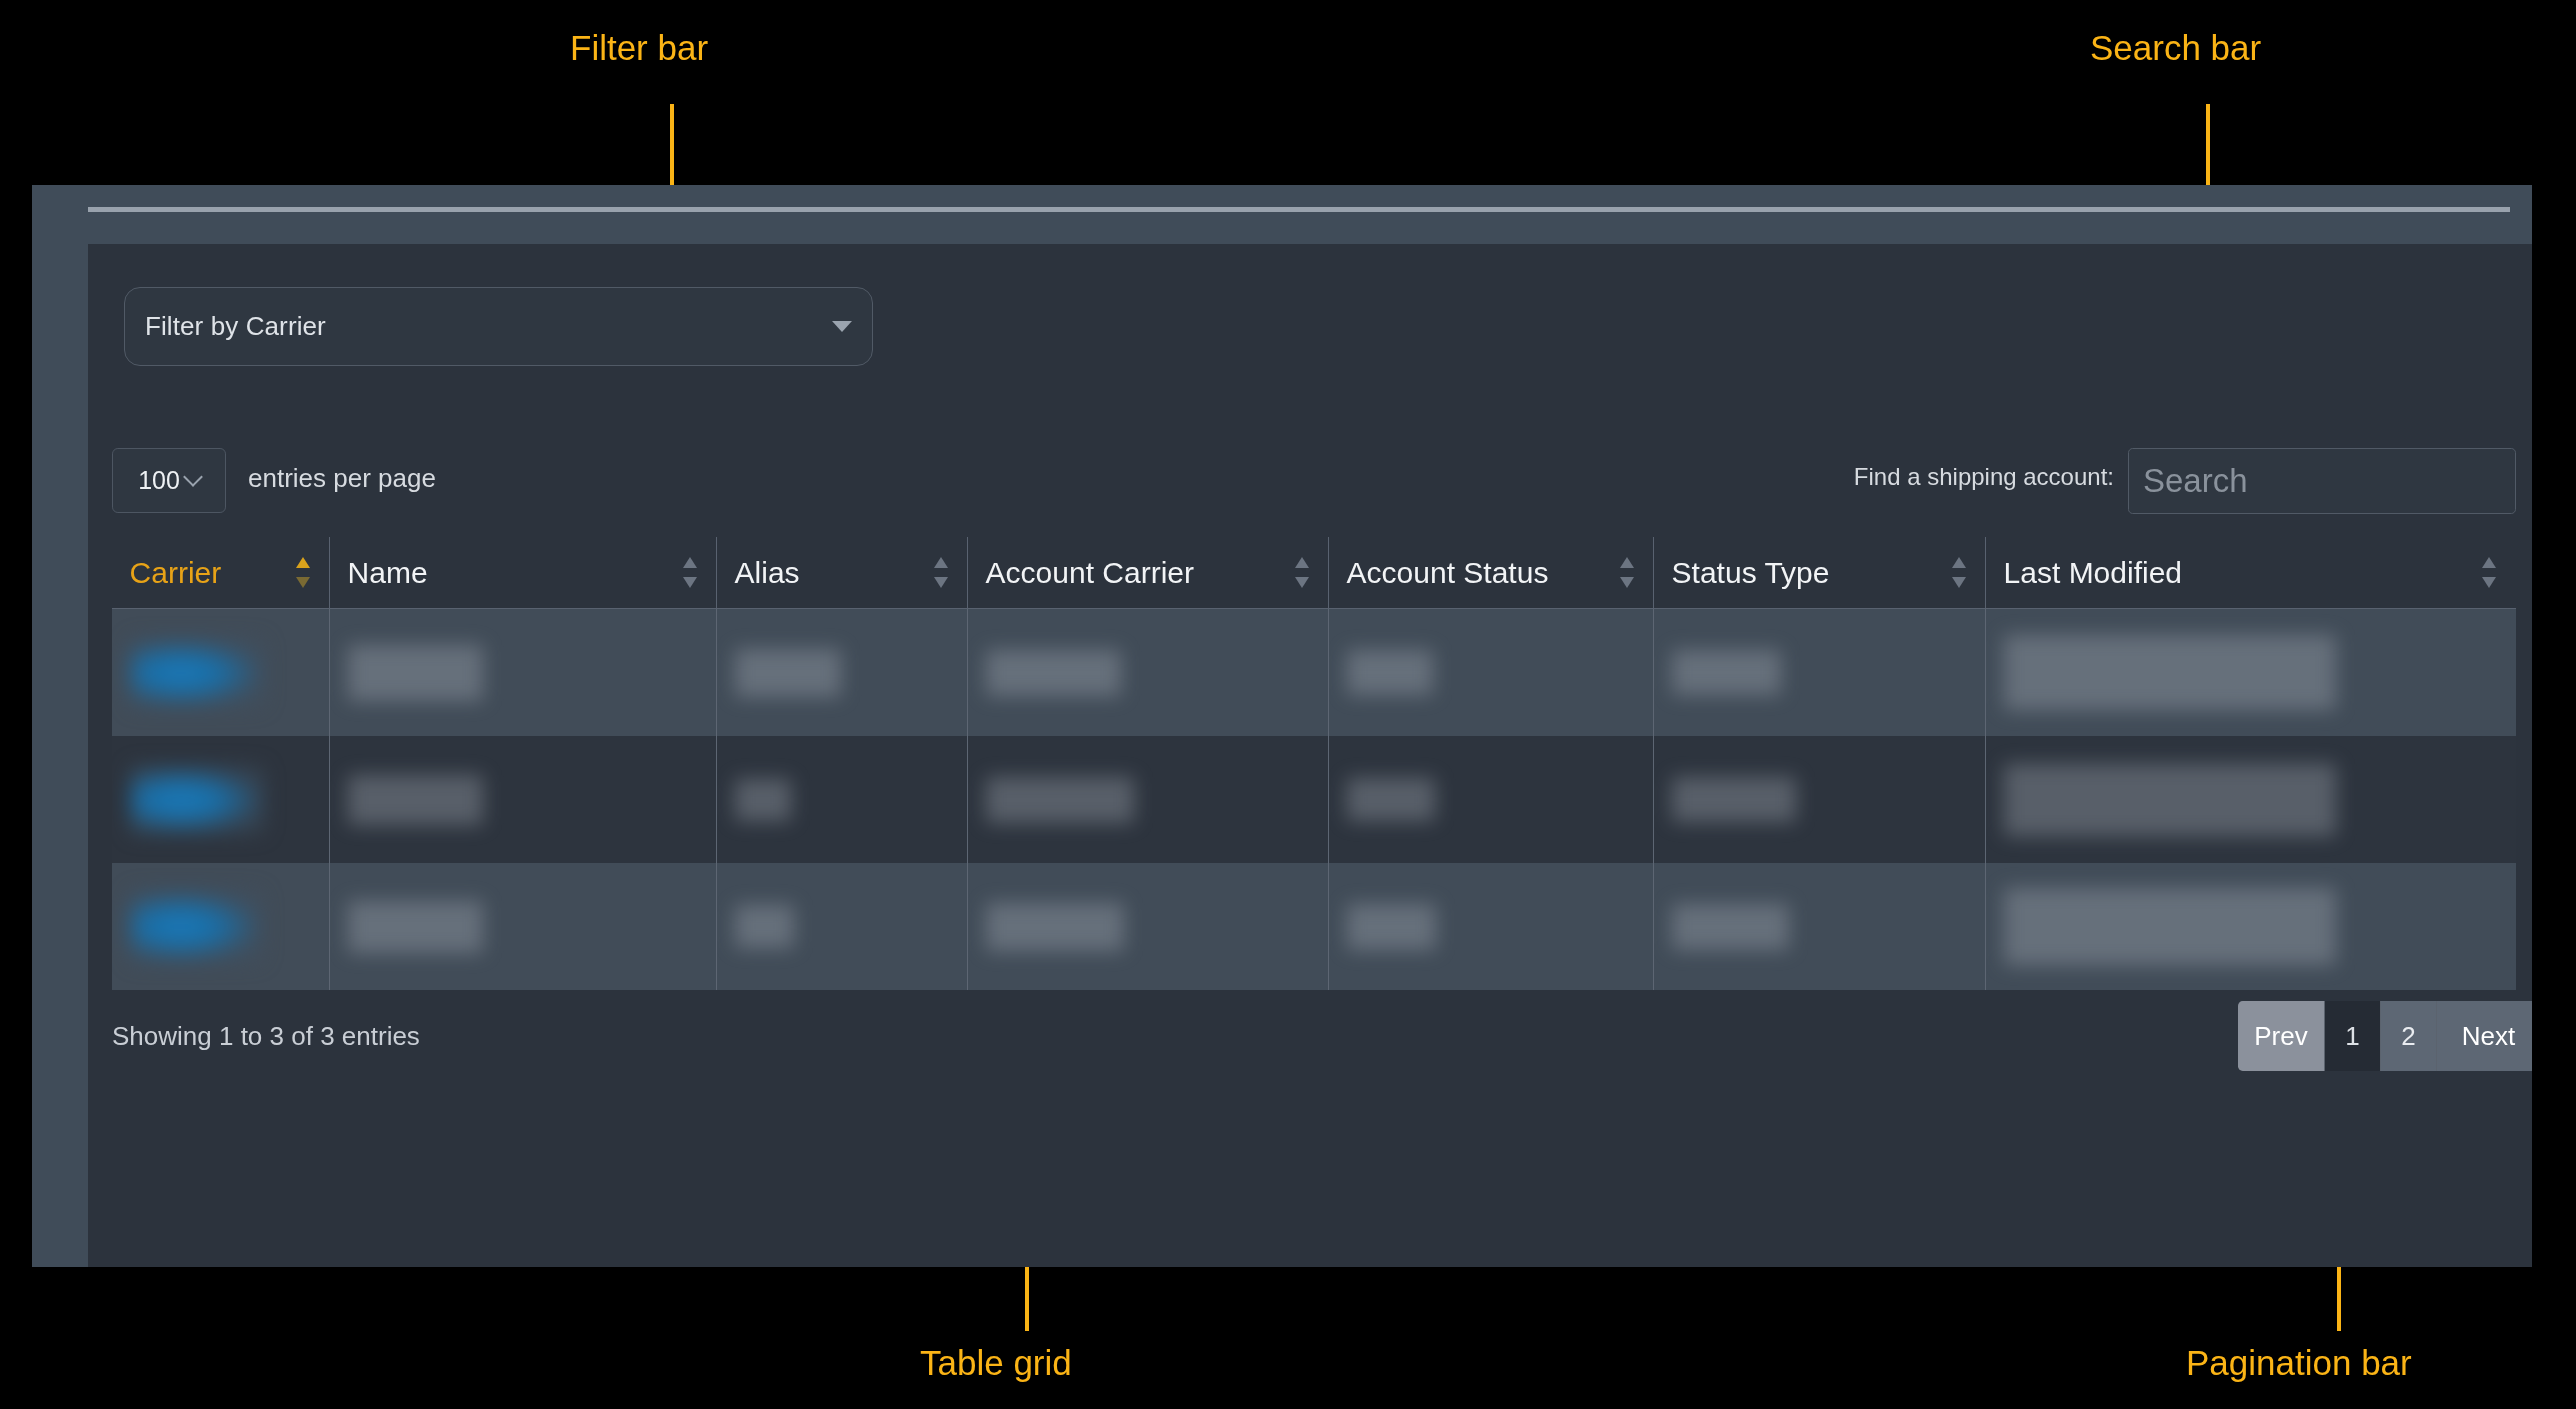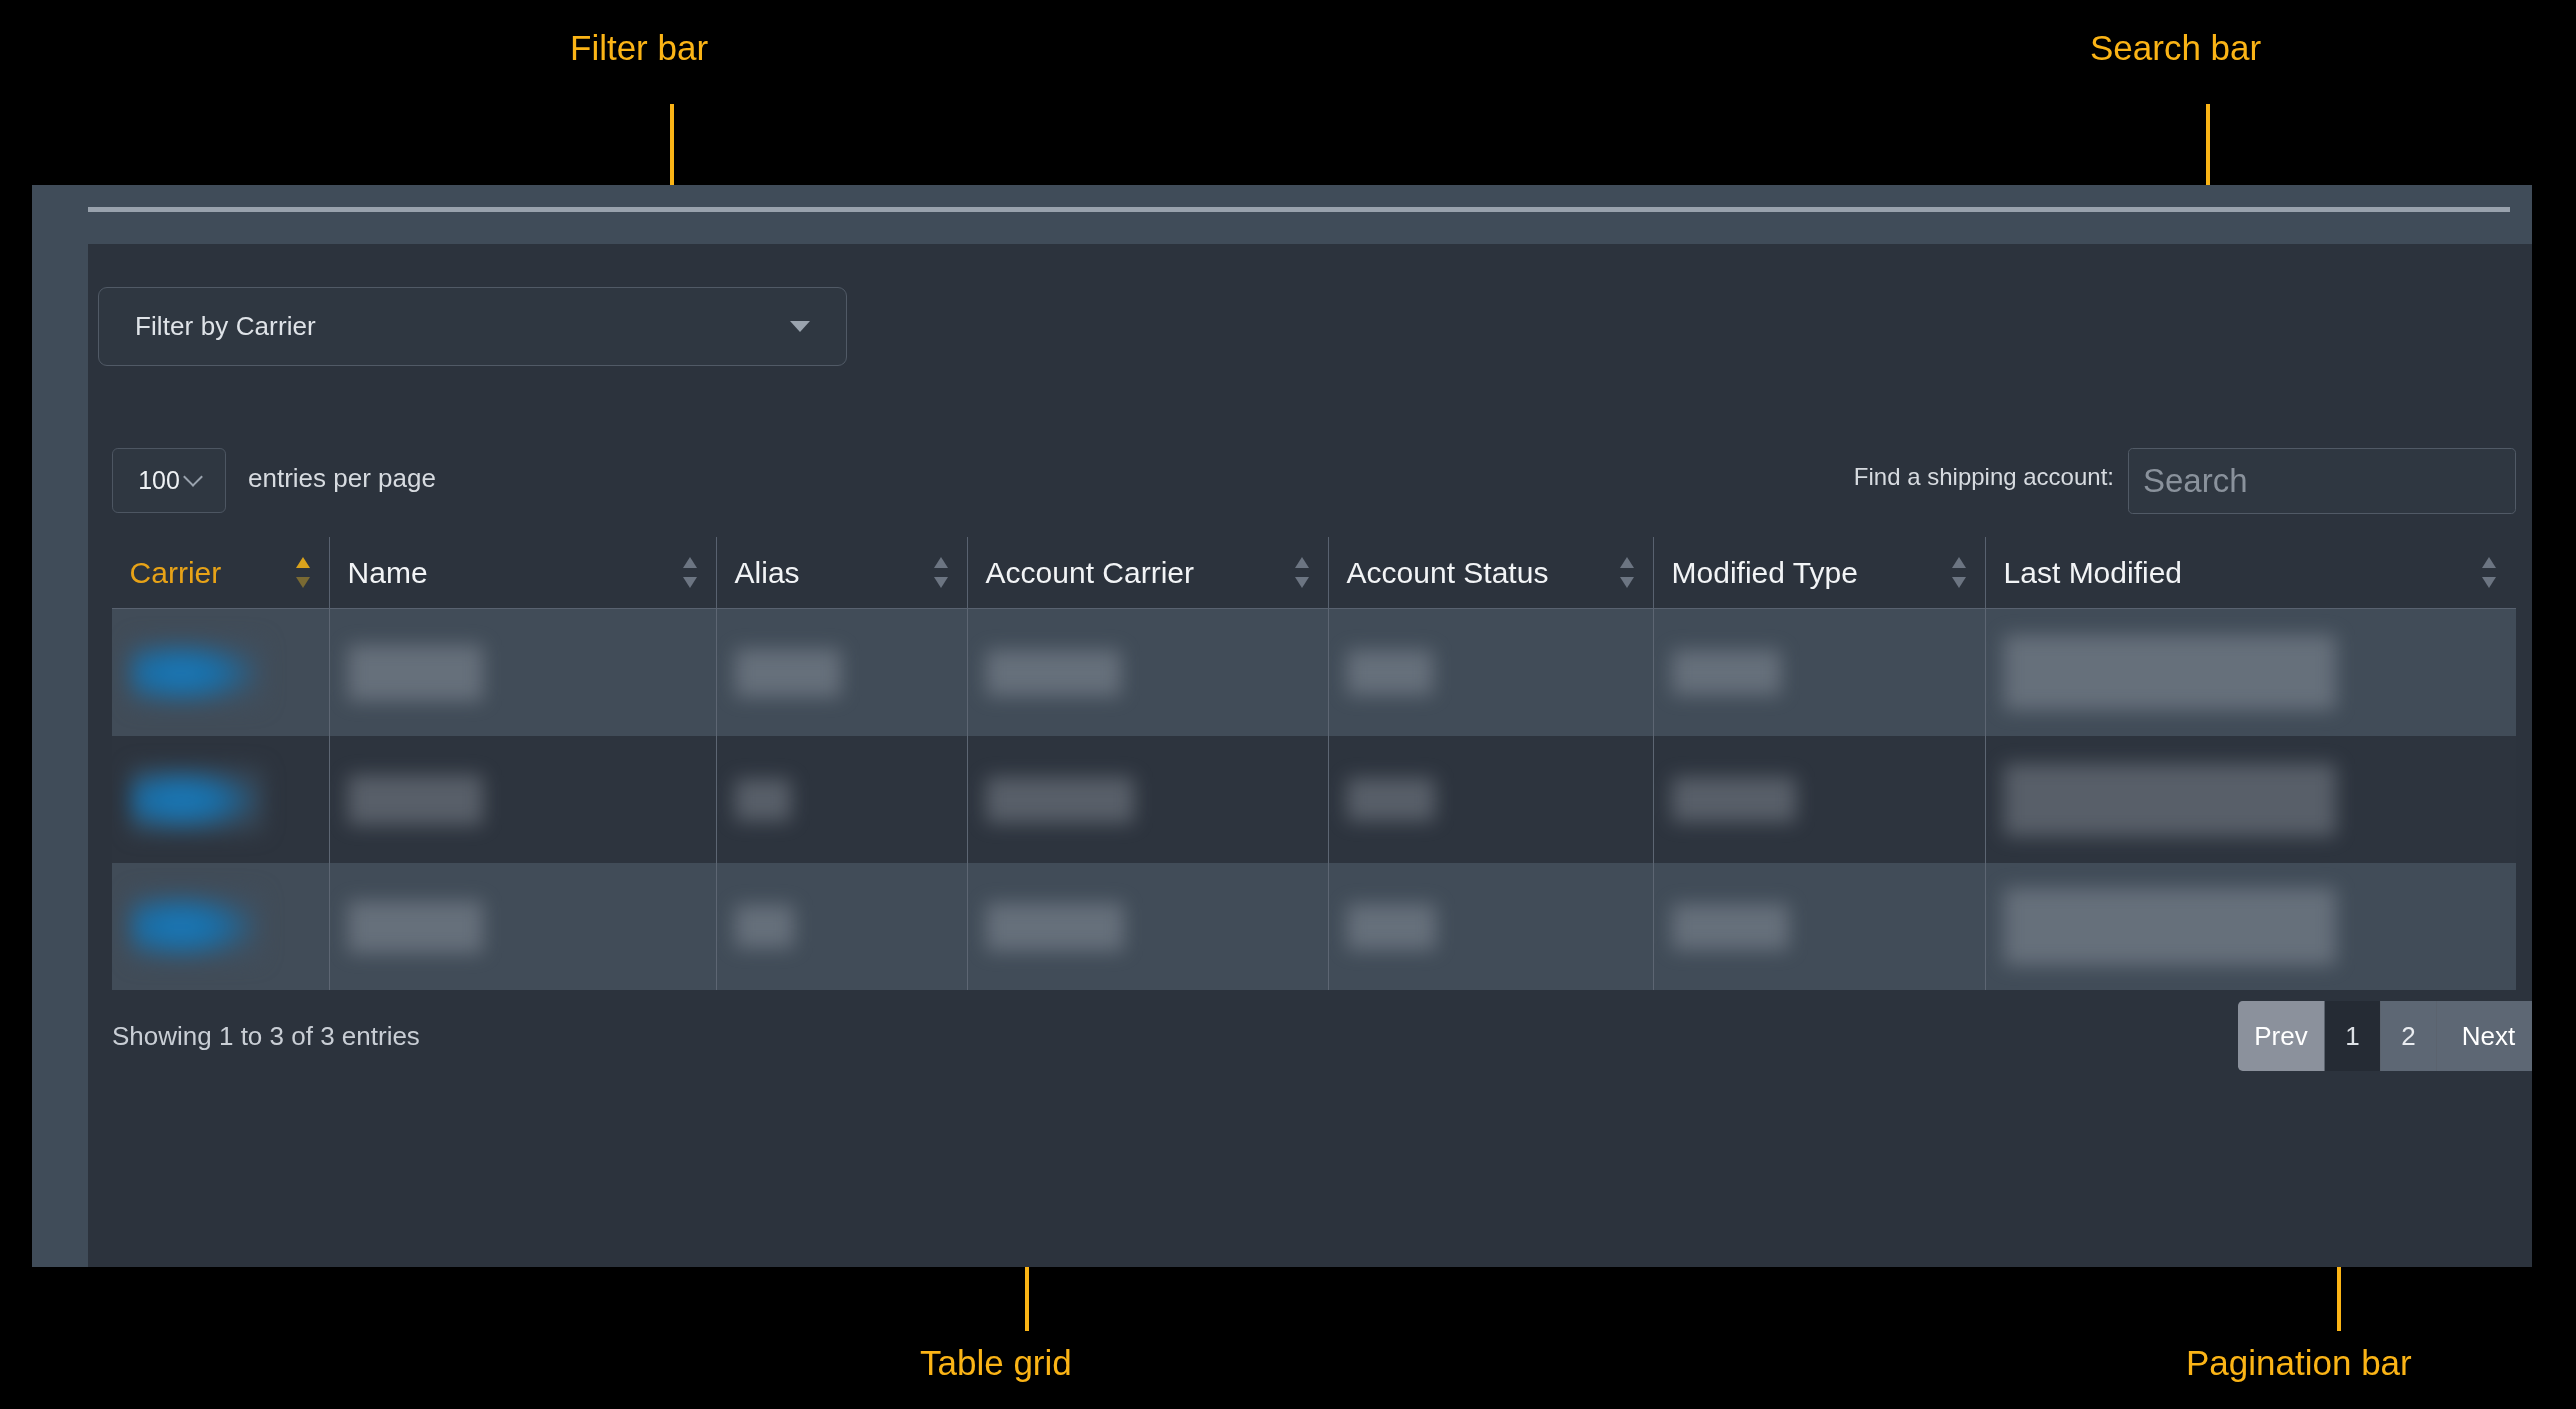--- a/index.html
+++ b/index.html
@@ -30,27 +30,27 @@
   .content-card {
     position: absolute;
     left: 56px; top: 59px;
     width: 2452px; height: 1098px;
     background: #2c333d;
   }
 
   
   .filter-select {
     position: absolute;
-    left: 10px; top: 43px;
+    left: 36px; top: 43px;
     width: 749px; height: 79px;
     background: #2f3741;
     border: 1.2px solid #515a66;
-    border-radius: 9px;
+    border-radius: 16px;
     display: flex; align-items: center;
-    padding: 0 36px;
+    padding: 0 20px;
     cursor: pointer;
   }
   .filter-select .label {
     color: #dfe3e8; font-size: 26px; letter-spacing: 0.1px;
     flex: 1;
   }
   .caret-down {
     width: 0; height: 0;
     border-left: 10px solid transparent;
     border-right: 10px solid transparent;
@@ -276,21 +276,21 @@
               </span>
           </div>
           <div class="th" style="width:325px;">
             <span class="tlabel">Account Status</span>
             <span class="sorticon">
                 <i class="up"></i>
                 <i class="dn"></i>
               </span>
           </div>
           <div class="th" style="width:332px;">
-            <span class="tlabel">Modified Type</span>
+            <span class="tlabel">Status Type</span>
             <span class="sorticon">
                 <i class="up"></i>
                 <i class="dn"></i>
               </span>
           </div>
           <div class="th" style="width:530px;">
             <span class="tlabel">Last Modified</span>
             <span class="sorticon">
                 <i class="up"></i>
                 <i class="dn"></i>

